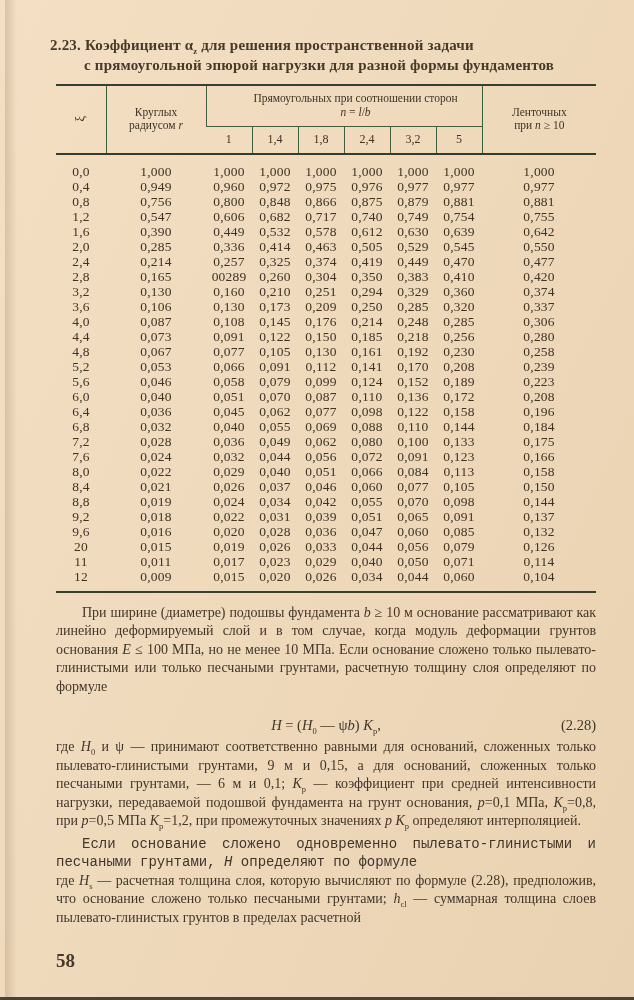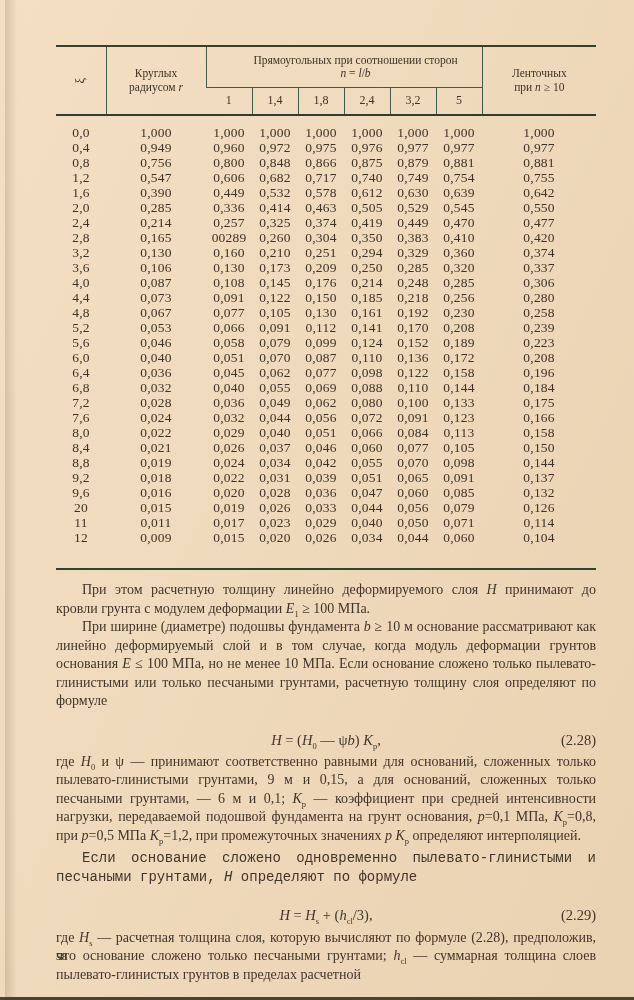--- a/index.html
+++ b/index.html
@@ -48,41 +48,45 @@
   tr.subrow th + th{border-left:1.1px solid #3f5c4b;}
   .rot{display:inline-block;transform:rotate(-90deg);font-size:12.5px;}
   .it{font-style:italic;}
   sub{font-size:8.5px;line-height:1;}
 
   tbody td{
     font-size:13.5px;height:15px;line-height:15px;padding:0;
     text-align:center;letter-spacing:.2px;white-space:nowrap;
   }
   tbody tr:first-child td{padding-top:9px;}
-  tbody tr:last-child td{padding-bottom:23px;}
+  tbody tr:last-child td{padding-bottom:7px;}
 
   
   .body-text{margin-top:11px;font-size:14px;line-height:18.5px;text-align:justify;color:#40362a;}
   .para{margin:0;}
   .para.indent{text-indent:26px;}
   .para.gap{margin-top:4px;font-family:Liberation Mono, monospace;}
   .formula-row{position:relative;text-align:center;margin:20px 0 3px 0;font-size:14.5px;}
   .formula-row .eq-no{position:absolute;right:0;top:0;font-style:normal;}
 
   
-  .pageno{position:absolute;left:56px;top:950px;font-weight:bold;font-size:11px;color:#44392b;}
+  .pageno{position:absolute;left:56px;top:950px;font-weight:bold;font-size:19px;color:#44392b;}
 </style>
 </head>
 <body>
 
 <div class="page">
   <div class="left-crease"></div>
 
   <div class="content">
 
+    <div class="title">
+      <div class="t1"><span>2.23. Коэффициент α</span><sub>z</sub><span> для решения пространственной задачи</span></div>
+      <div class="t2">с прямоугольной эпюрой нагрузки для разной формы фундаментов</div>
+    </div>
 
     <table class="coef">
       <colgroup>
         <col class="w-xi">
           <col class="w-round">
         <col class="w-n">
           <col class="w-n">
           <col class="w-n">
           <col class="w-n">
           <col class="w-n">
@@ -422,32 +426,27 @@
             <td>0,026</td>
             <td>0,034</td>
             <td>0,044</td>
             <td>0,060</td>
             <td>0,104</td>
           </tr>
         </tbody>
     </table>
 
     <div class="body-text">
-      <p class="para indent"><span>При этом расчетную толщину линейно деформируемого слоя </span><span class="it">H</span><span> принимают до кровли грунта с модулем деформации </span><span class="it">E</span><sub>1</sub><span> ≥ 100 МПа.</span></p>
       <p class="para indent"><span>При ширине (диаметре) подошвы фундамента </span><span class="it">b</span><span> ≥ 10 м основание рассматривают как линейно деформируемый слой и в том случае, когда модуль деформации грунтов основания </span><span class="it">E</span><span> ≤ 100 МПа, но не менее 10 МПа. Если основание сложено только пылевато-глинистыми или только песчаными грунтами, расчетную толщину слоя определяют по формуле</span></p>
       <div class="formula-row">
         <span><span class="it">H</span><span> = (</span><span class="it">H</span><sub>0</sub><span> — ψ</span><span class="it">b</span><span>) </span><span class="it">K</span><sub>p</sub><span>,</span></span>
         <span class="eq-no">(2.28)</span>
       </div>
       <p class="para"><span>где </span><span class="it">H</span><sub>0</sub><span> и ψ — принимают соответственно равными для оснований, сложенных только пылевато-глинистыми грунтами, 9 м и 0,15, а для оснований, сложенных только песчаными грунтами, — 6 м и 0,1; </span><span class="it">K</span><sub>p</sub><span> — коэффициент при средней интенсивности нагрузки, передаваемой подошвой фундамента на грунт основания, </span><span class="it">p</span><span>=0,1 МПа, </span><span class="it">K</span><sub>p</sub><span>=0,8, при </span><span class="it">p</span><span>=0,5 МПа </span><span class="it">K</span><sub>p</sub><span>=1,2, при промежуточных значениях </span><span class="it">p</span><span> </span><span class="it">K</span><sub>p</sub><span> определяют интерполяцией.</span></p>
       <p class="para indent gap"><span>Если основание сложено одновременно пылевато-глинистыми и песчаными грунтами, </span><span class="it">H</span><span> определяют по формуле</span></p>
-      <div class="formula-row">
-        <span><span class="it">H</span><span> = </span><span class="it">H</span><sub>s</sub><span> + (</span><span class="it">h</span><sub>cl</sub><span>/3),</span></span>
-        <span class="eq-no">(2.29)</span>
-      </div>
       <p class="para"><span>где </span><span class="it">H</span><sub>s</sub><span> — расчетная толщина слоя, которую вычисляют по формуле (2.28), предположив, что основание сложено только песчаными грунтами; </span><span class="it">h</span><sub>cl</sub><span> — суммарная толщина слоев пылевато-глинистых  грунтов в пределах расчетной</span></p>
     </div>
 
   </div>
 
   <div class="pageno">58</div>
   <div class="bottom-edge"></div>
 </div>
 
 </body></html>

